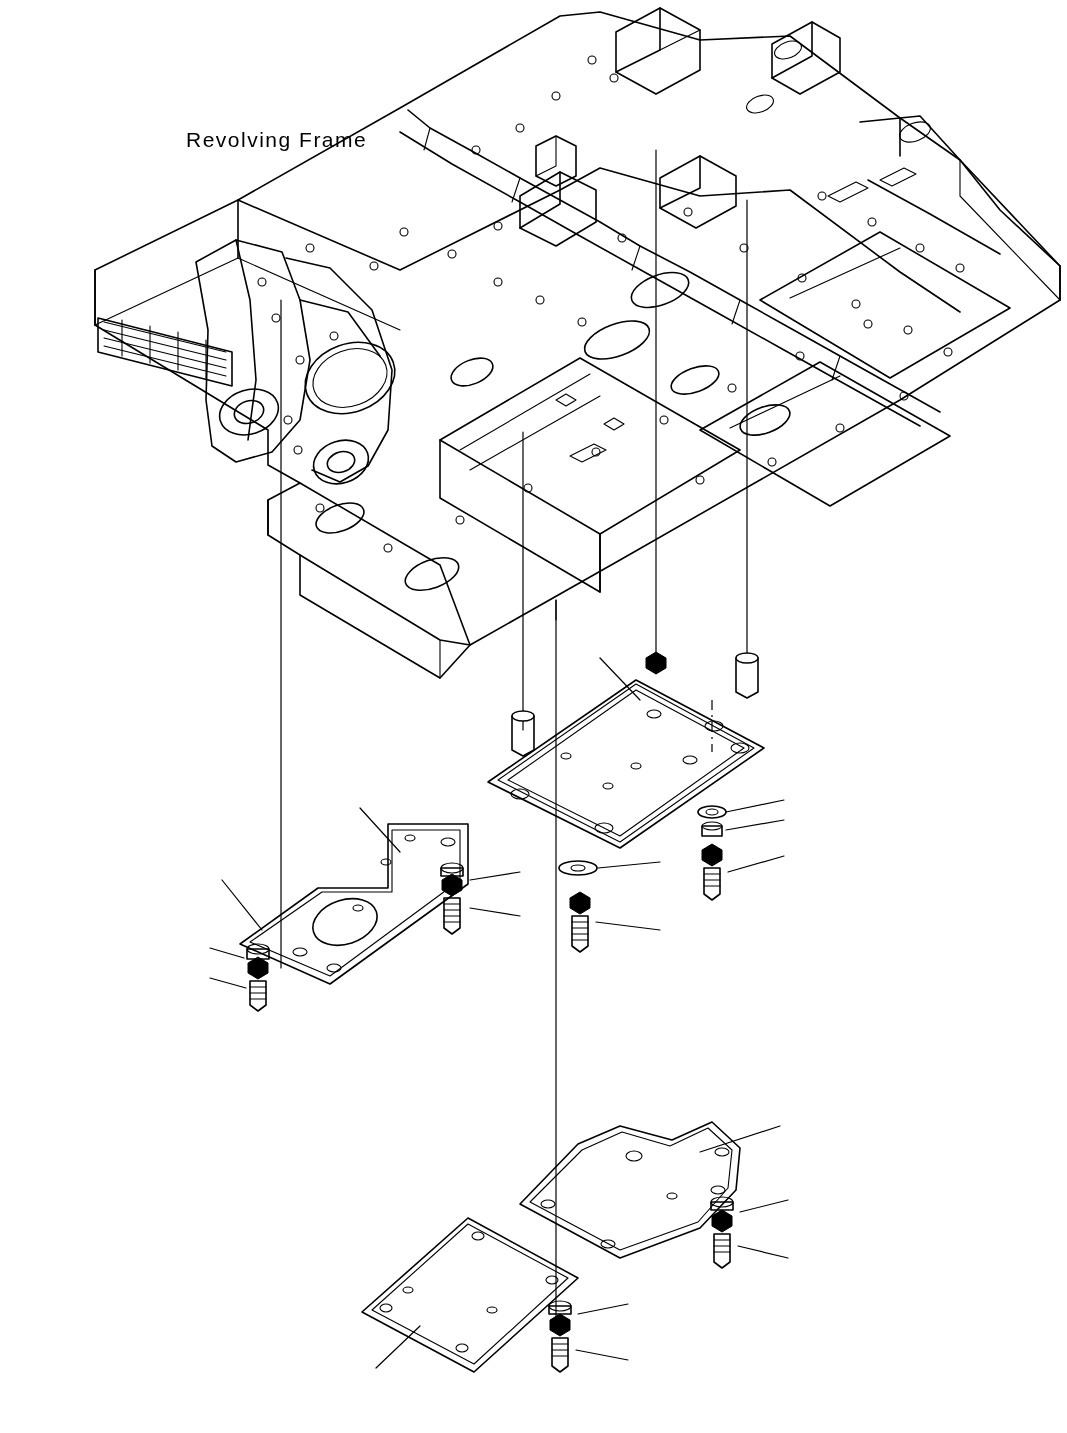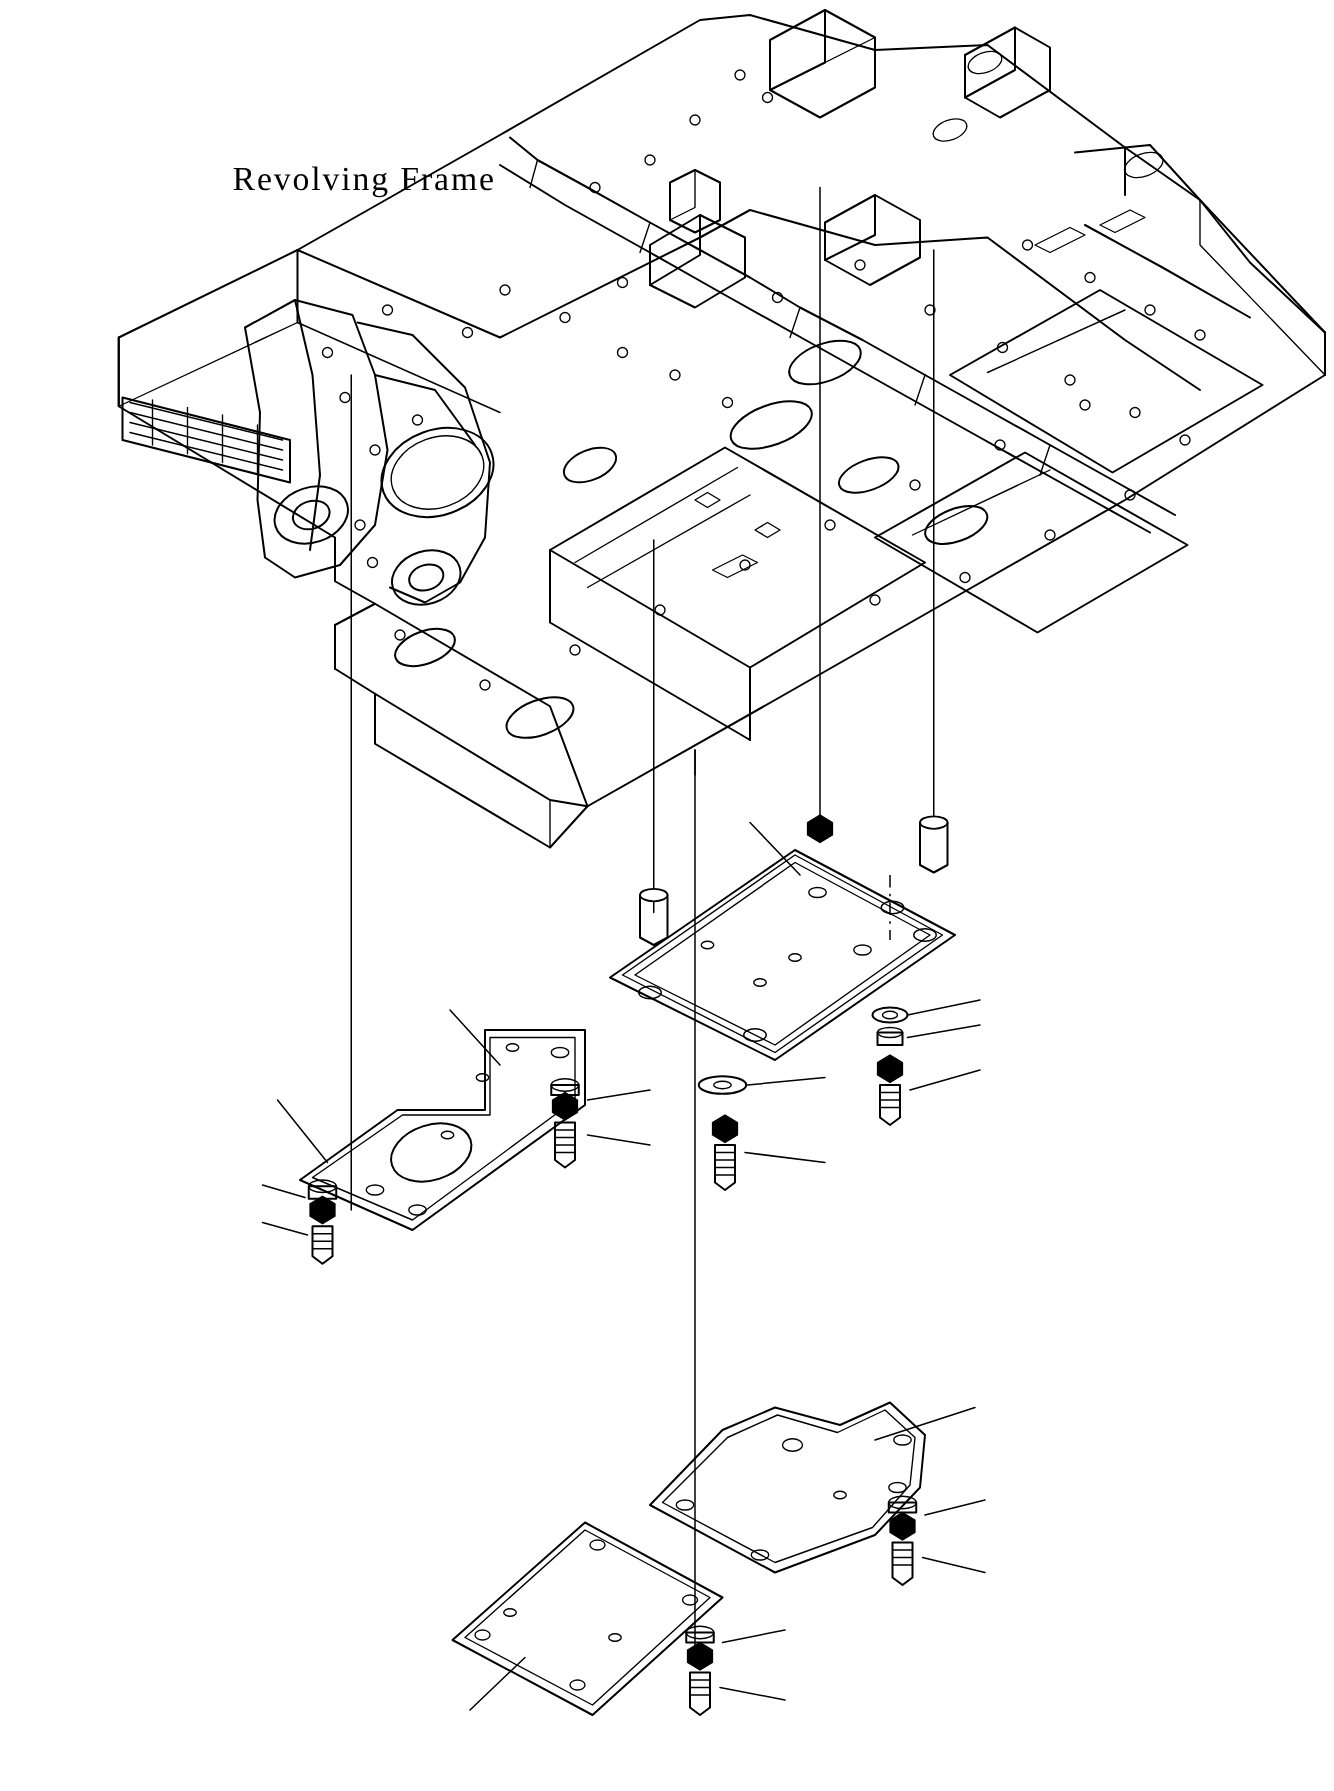--- a/index.html
+++ b/index.html
@@ -16,22 +16,22 @@
   }
   #diagram-root {
     position: absolute;
     left: 0;
     top: 0;
     width: 1067px;
     height: 1433px;
   }
   .label-text {
     position: absolute;
-    font-family: Liberation Serif, serif;
-    font-size: 27px;
+    font-family: Liberation Sans, sans-serif;
+    font-size: 21px;
     letter-spacing: 1.5px;
     color: #000000;
     white-space: nowrap;
   }
   #revolving-frame-label {
     left: 186px;
     top: 128px;
   }
   svg {
     display: block;

